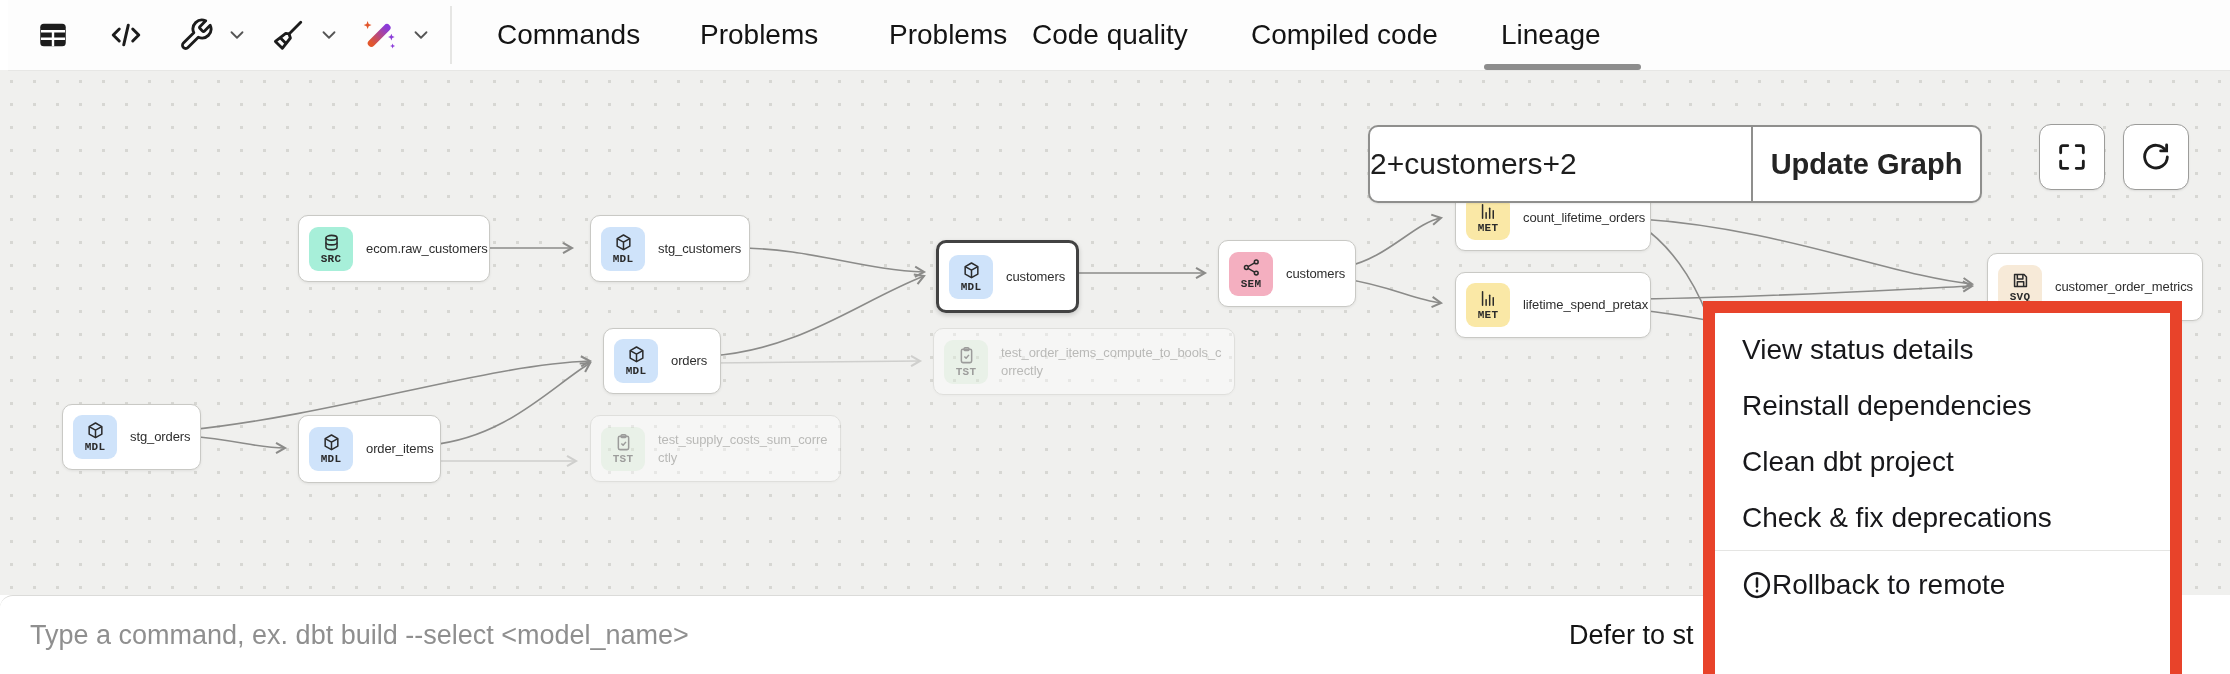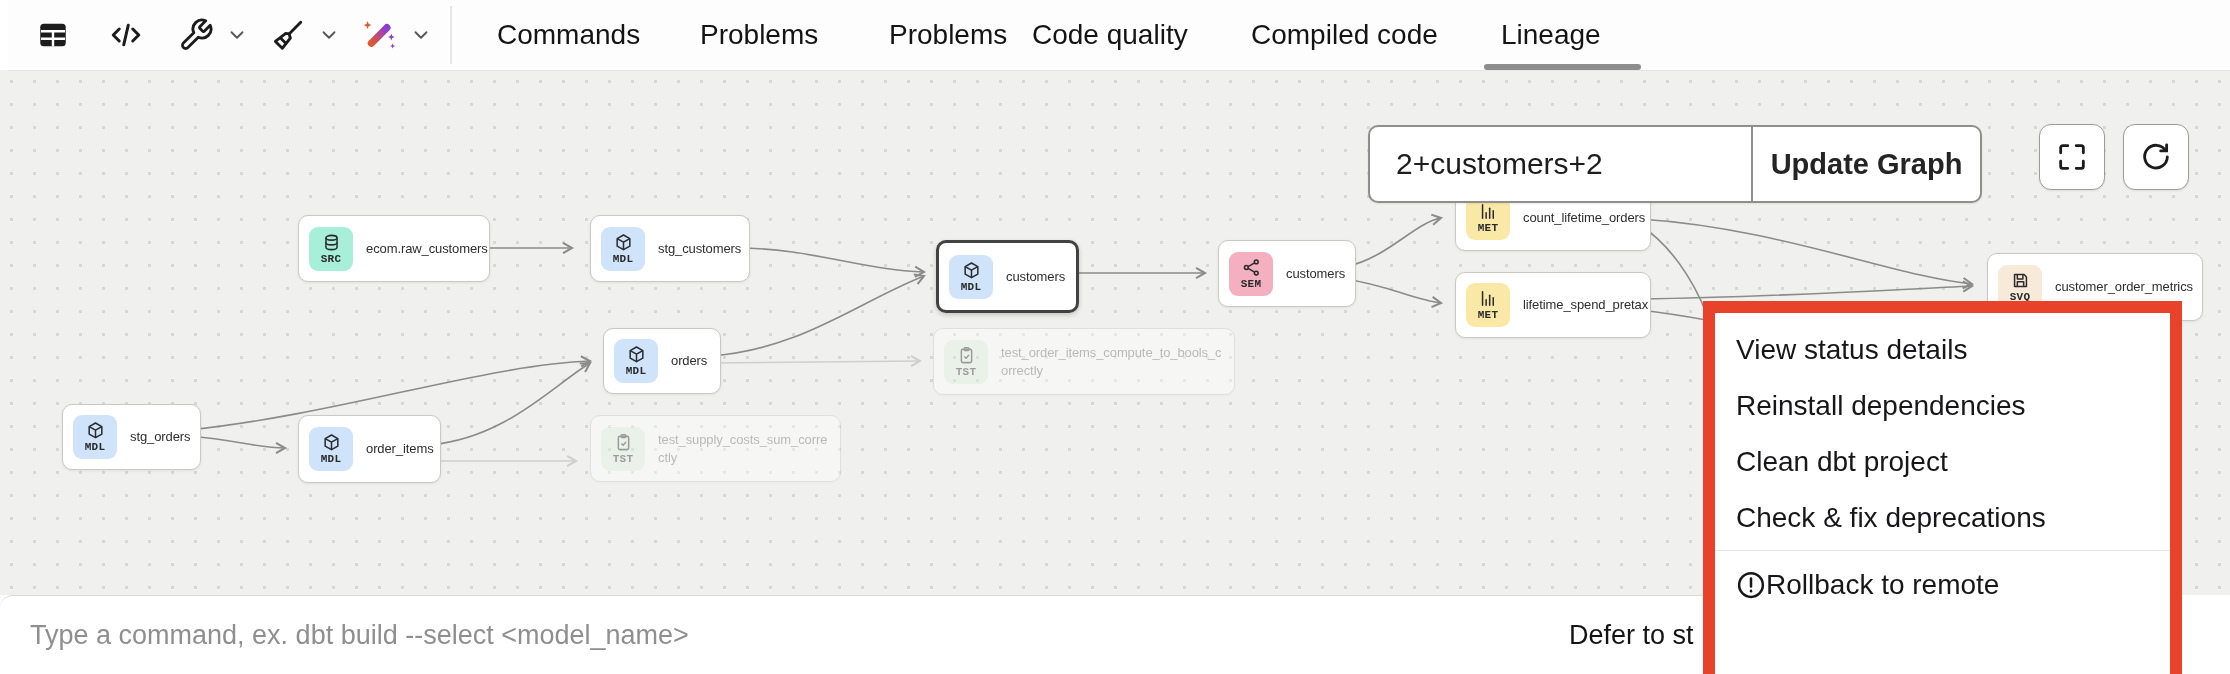--- a/index.html
+++ b/index.html
@@ -31,33 +31,33 @@
   .badge .t{font-family:"Liberation Mono","DejaVu Sans Mono",monospace;font-size:11px;font-weight:700;
             letter-spacing:.3px;line-height:1;margin-top:2px;}
   .node .lbl{font-size:13px;color:#2e2e2e;margin-left:13px;margin-right:8px;letter-spacing:-.1px;line-height:1.35;}
   .node.faded .lbl{color:#6f6f6d;}
   .node.faded.wrap .lbl{word-break:break-all;}
 
   
   .selector{position:absolute;left:1368px;top:55px;width:610px;height:74px;background:#fff;
             border:2px solid #8f8f8d;border-radius:10px;display:flex;align-items:center;z-index:3;
             box-shadow:0 1px 2px rgba(0,0,0,.08);}
-  .selector .value{flex:1;padding-left:26px;font-size:30px;color:#1d1d1d;}
+  .selector .value{flex:1;font-size:30px;color:#1d1d1d;}
   .selector .divider{width:2px;height:74px;background:#8f8f8d;}
   .selector .update{width:227px;text-align:center;font-size:29px;font-weight:700;color:#242424;cursor:pointer;}
   .sq-btn{position:absolute;top:54px;width:64px;height:64px;background:#fff;border:1.5px solid #9c9c9a;
           border-radius:12px;display:flex;align-items:center;justify-content:center;z-index:3;cursor:pointer;
           box-shadow:0 1px 2px rgba(0,0,0,.08);color:#1c1c1c;}
   .sq-btn.fs{left:2039px;} .sq-btn.rf{left:2123px;}
 
   
   .annotation{position:absolute;left:1703px;top:301px;width:455px;height:380px;border:12px solid #e8432a;
               z-index:6;background:transparent;}
   .menu{position:absolute;inset:0;background:#fff;border-radius:4px;padding-top:9px;overflow:hidden;}
-  .menu-item{height:56px;display:flex;align-items:center;padding-left:21px;font-size:28px;color:#17171a;cursor:pointer;}
+  .menu-item{height:56px;display:flex;align-items:center;padding-left:27px;font-size:28px;color:#17171a;cursor:pointer;}
   .menu-div{height:1px;background:#e5e5e3;margin:4px 0;}
   .menu-item.warn{height:60px;}
   .menu-item.warn svg{flex:0 0 auto;}
 
   
   .cmdbar{position:absolute;left:0;top:595px;width:1928px;height:79px;background:#fff;
           border-top:1px solid #dbdbd9;z-index:2;border-radius:13px;}
   .cmd-placeholder{position:absolute;left:30px;top:0;height:79px;display:flex;align-items:center;
                    font-size:27px;color:#8f8f8f;}
   .defer-label{position:absolute;left:1569px;top:0;height:79px;display:flex;align-items:center;

